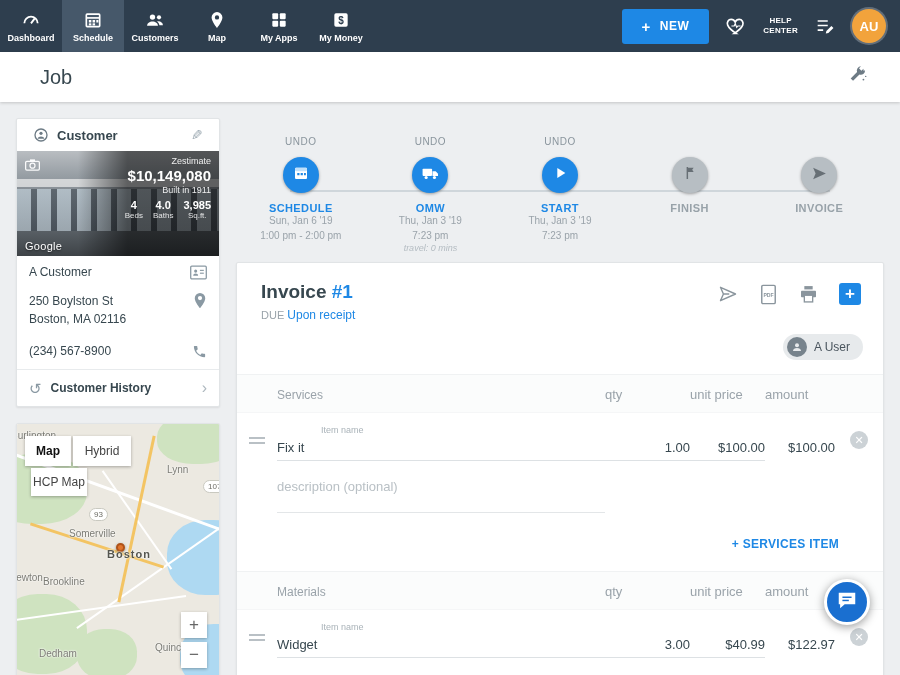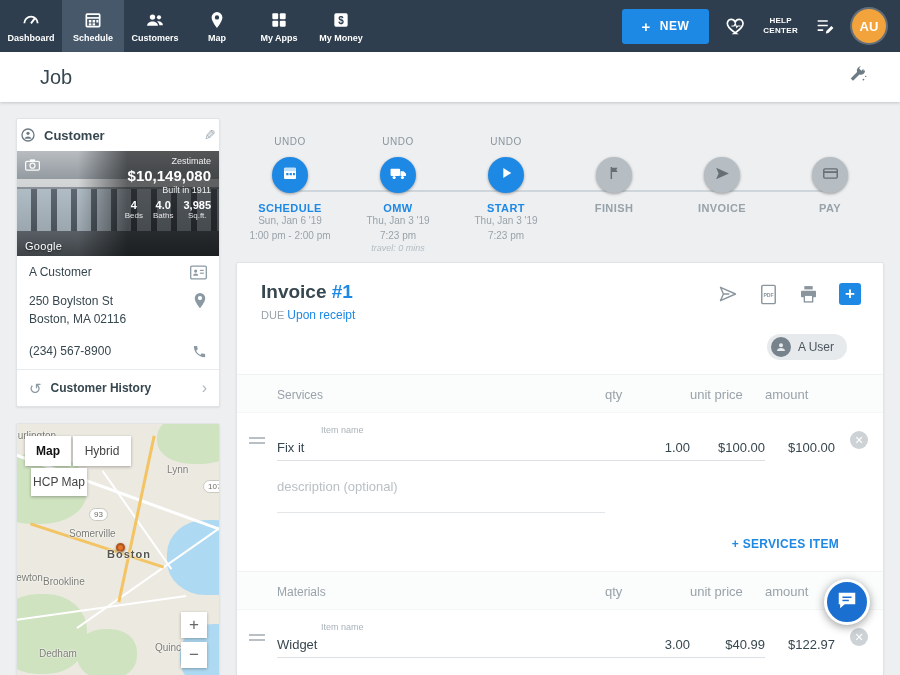--- a/index.html
+++ b/index.html
@@ -23,21 +23,21 @@
   .page-title { font-size:20px; color:#37474f; }
   .subheader .tools { margin-left:auto; color:#6d7b85; cursor:pointer; }
 
   
   .content { display:flex; gap:16px; padding:16px; align-items:flex-start; }
   .left-col { width:204px; flex:none; display:flex; flex-direction:column; gap:16px; }
   .main-col { flex:1; min-width:0; }
   .card { background:#fff; border:1px solid #e1e4e6; border-radius:2px; box-shadow:0 1px 2px rgba(0,0,0,.08); }
 
   
-  .cust-header { display:flex; align-items:center; gap:8px; padding:8px 3px; }
+  .cust-header { display:flex; align-items:center; gap:8px; padding:8px 16px; }
   .cust-header .title { font-size:13px; font-weight:bold; color:#37474f; }
   .cust-header .edit { margin-left:auto; color:#9aa7b0; font-size:14px; cursor:pointer; transform:scaleX(-1); }
   .cust-icon { color:#6d7b85; display:flex; }
   .photo { position:relative; height:105px; background:
       linear-gradient(180deg,#b9bdc1 0%,#99a0a6 22%,#7d858c 45%,#5d646a 72%,#3e4347 100%); overflow:hidden; }
   .photo .windows { position:absolute; left:0; right:0; top:38px; height:42px;
       background:repeating-linear-gradient(90deg, rgba(210,225,235,.55) 0 14px, rgba(60,70,80,.55) 14px 20px); }
   .photo .awning { position:absolute; left:0; right:0; top:28px; height:8px; background:rgba(240,240,240,.7); }
   .cam-icon { position:absolute; top:6px; left:8px; color:#fff; opacity:.95; }
   .zestimate { position:absolute; top:0; right:0; bottom:0; width:70%; padding:5px 8px 4px 0;
@@ -93,21 +93,21 @@
   
   .invoice-card { margin-top:12px; padding-bottom:4px; }
   .inv-head { padding:18px 24px 6px; position:relative; }
   .inv-title { font-size:19px; font-weight:bold; color:#37474f; }
   .inv-title .num { color:#1e88e5; font-weight:bold; }
   .due-row { margin-top:5px; font-size:11px; color:#9aa3aa; }
   .due-row .due-val { color:#1e88e5; font-size:12px; cursor:pointer; }
   .inv-icons { position:absolute; right:22px; top:20px; display:flex; align-items:center; gap:20px; color:#8a959d; }
   .inv-icons .ic { cursor:pointer; display:flex; }
   .add-sq { width:22px; height:22px; background:#1e88e5; color:#fff; border-radius:3px; display:flex; align-items:center; justify-content:center; font-size:17px; font-weight:bold; cursor:pointer; }
-  .user-row { display:flex; justify-content:flex-end; padding:6px 36px 14px; }
+  .user-row { display:flex; justify-content:flex-end; padding:6px 20px 14px; }
   .user-chip { display:flex; align-items:center; gap:7px; background:#e7eaec; border-radius:14px; padding:3px 13px 3px 4px; cursor:pointer; }
   .user-chip .u-av { width:20px; height:20px; border-radius:50%; background:#77838c; color:#e7eaec; display:flex; align-items:center; justify-content:center; }
   .user-chip .u-name { font-size:12px; color:#4a555e; }
 
   .grid { display:grid; grid-template-columns:40px 1fr 85px 75px 70px 48px; align-items:end; }
   .sec-head { padding:12px 0 10px; background:#fbfcfc; border-top:1px solid #f0f2f3; border-bottom:1px solid #f5f6f7; align-items:center; }
   .sec-title { grid-column:2; font-size:12px; color:#9aa3aa; }
   .colh { font-size:13px; color:#9aa3aa; text-align:left; }
   .item-row { padding:12px 0 2px; }
   .drag { justify-self:center; align-self:center; margin-bottom:10px; width:16px; height:2px; background:#b9c0c5; box-shadow:0 5px 0 #b9c0c5; cursor:grab; }
@@ -411,30 +411,20 @@
       <div class="step">
         <div class="undo"></div>
         <div class="circle gray">
           <span><svg width="17" height="17" viewBox="0 0 24 24">
                 <path d="M3 20l18-8L3 4l3.5 8z" fill="currentColor"></path>
               </svg></span>
         </div>
         <div class="step-label off">INVOICE</div>
       </div>
 
-      <div class="step">
-        <div class="undo"></div>
-        <div class="circle gray">
-          <span><svg width="17" height="17" viewBox="0 0 24 24">
-                <rect x="2.5" y="5.5" width="19" height="13" rx="1.5" fill="none" stroke="currentColor" stroke-width="2"></rect>
-                <line x1="2.5" y1="10" x2="21.5" y2="10" stroke="currentColor" stroke-width="2.5"></line>
-              </svg></span>
-        </div>
-        <div class="step-label off">PAY</div>
-      </div>
     </div>
 
     <div class="card invoice-card">
       <div class="inv-head">
         <div class="inv-title">
           <span>Invoice</span>
           <span class="num">#1</span>
         </div>
         <div class="due-row">
           <span>DUE</span>

